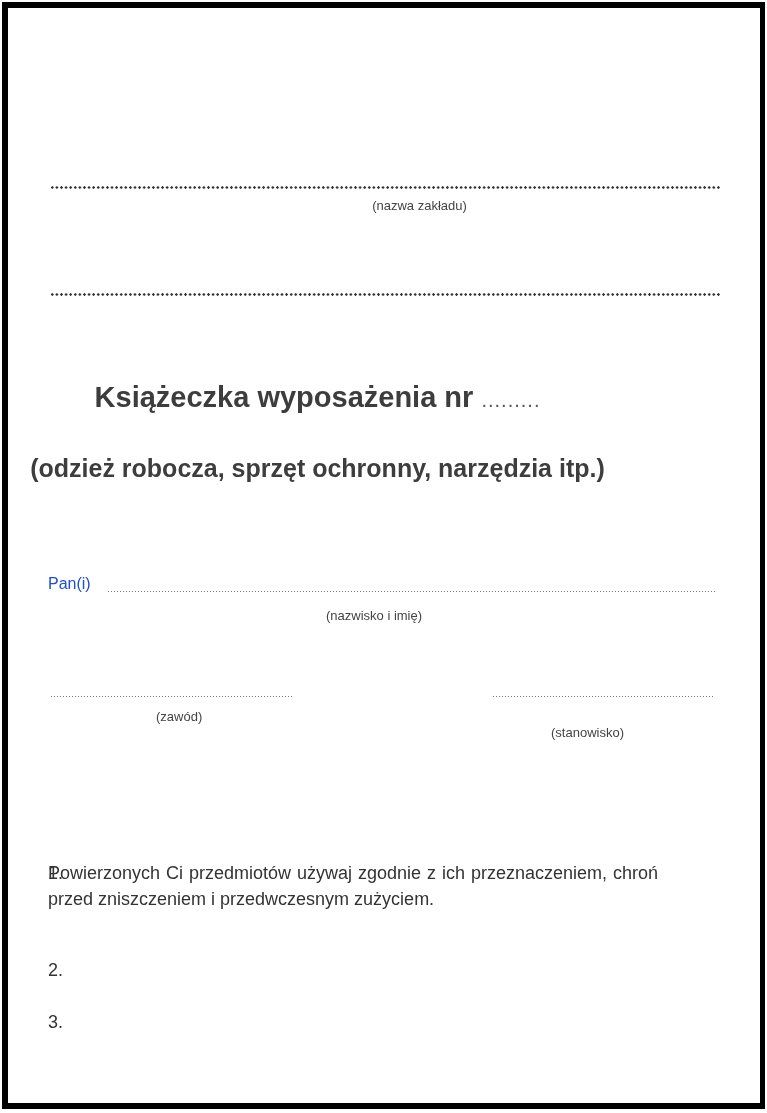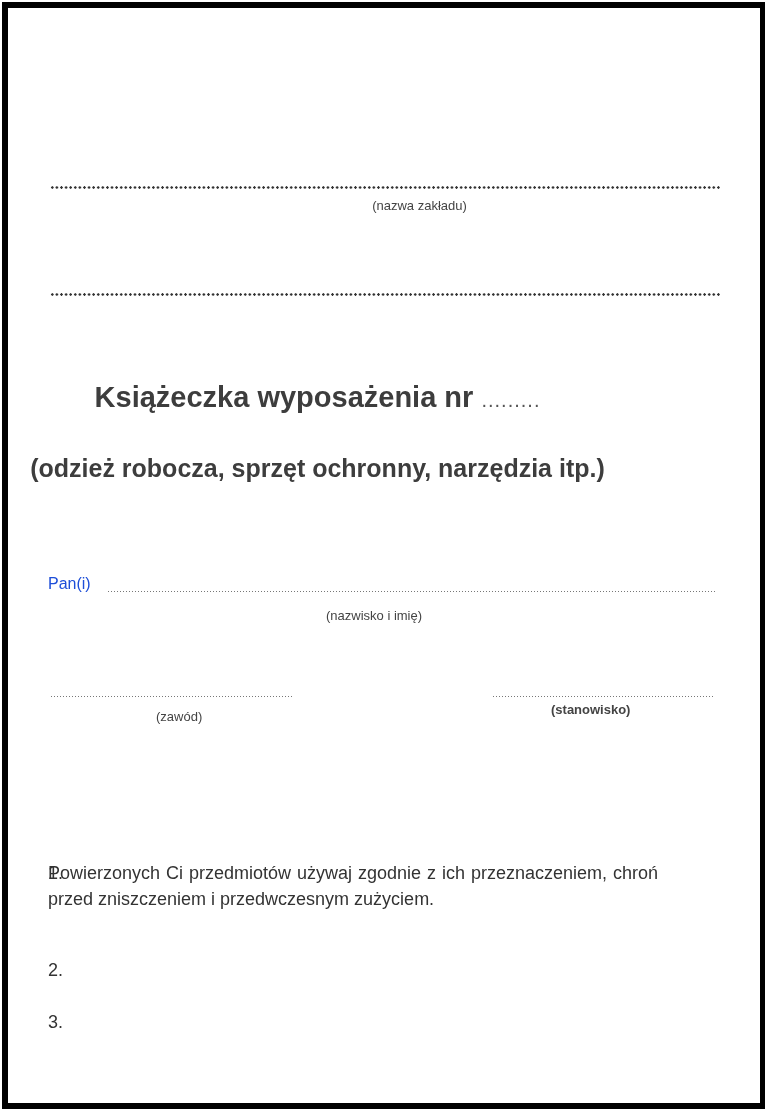--- a/index.html
+++ b/index.html
@@ -107,21 +107,21 @@
 <div class="title title-sub">(odzież robocza, sprzęt ochronny, narzędzia itp.)</div>
 
 <div class="field-label" style="left:48px; top:575px;">Pan(i)</div>
 <div class="dotline fine" style="left:107px; top:590px; width:608px;"></div>
 <div class="caption" style="left:326px; top:576px;margin-top:32px;">(nazwisko i imię)</div>
 
 <div class="dotline fine" style="left:50px; top:695px; width:242px;"></div>
 <div class="caption" style="left:156px; top:709px;">(zawód)</div>
 
 <div class="dotline fine" style="left:492px; top:695px; width:222px;"></div>
-<div class="caption" style="left:551px; top:702px;font-weight:bold;">(stanowisko)</div>
+<div class="caption" style="left:551px; top:725px;">(stanowisko)</div>
 
 <div class="rule-item" style="top:860px;">
   <span class="rule-num">1.</span>
   <div class="rule-text">Powierzonych Ci przedmiotów używaj zgodnie z ich przeznaczeniem, chroń przed zniszczeniem i przedwczesnym zużyciem.</div>
 </div>
 <div class="rule-item" style="top:957px;">
   <span class="rule-num">2.</span>
 </div>
 <div class="rule-item" style="top:1009px;">
   <span class="rule-num">3.</span>

